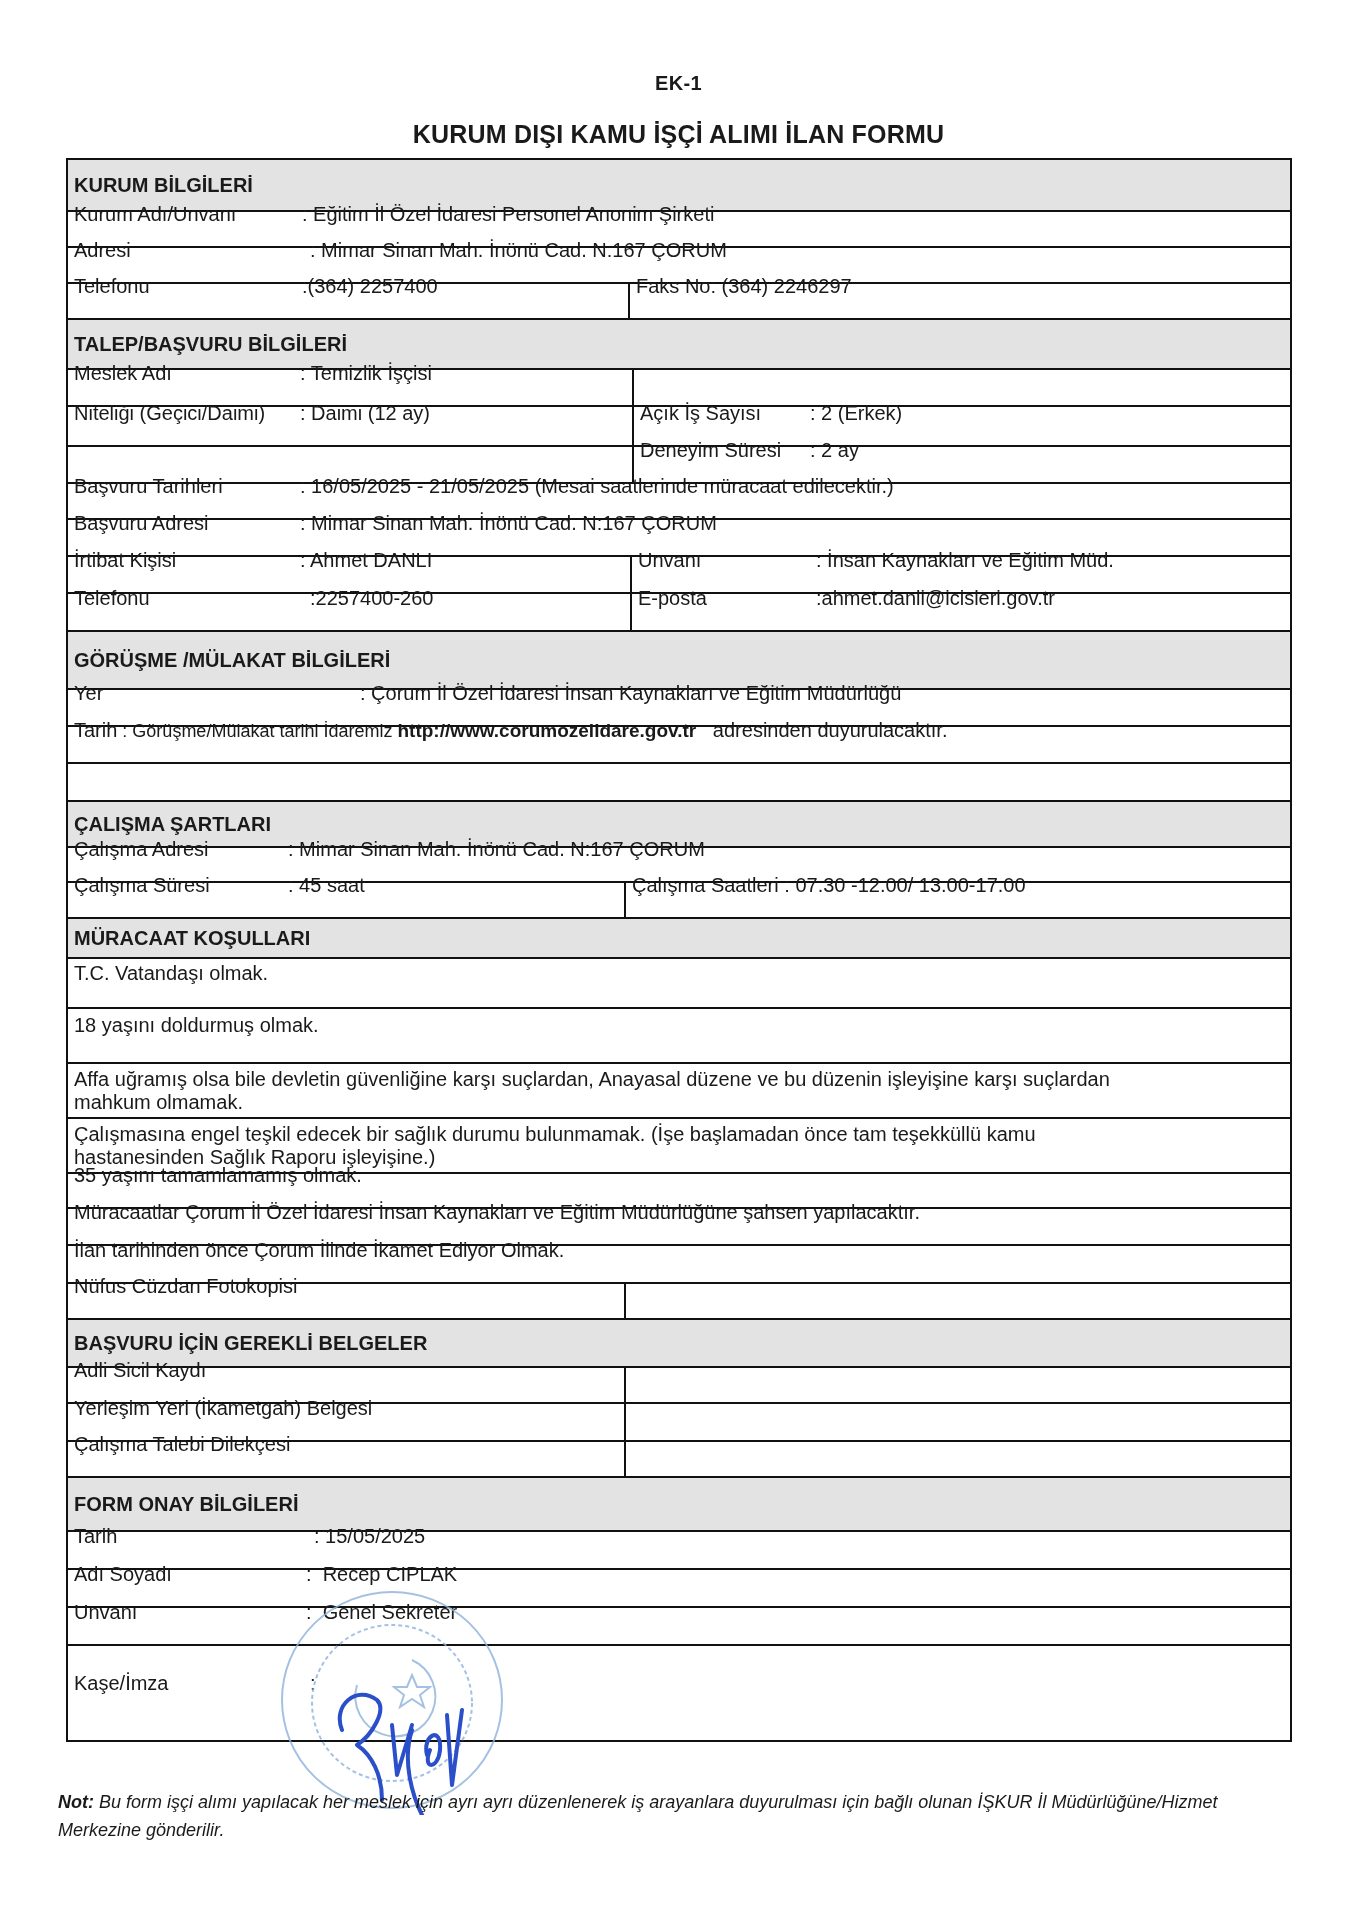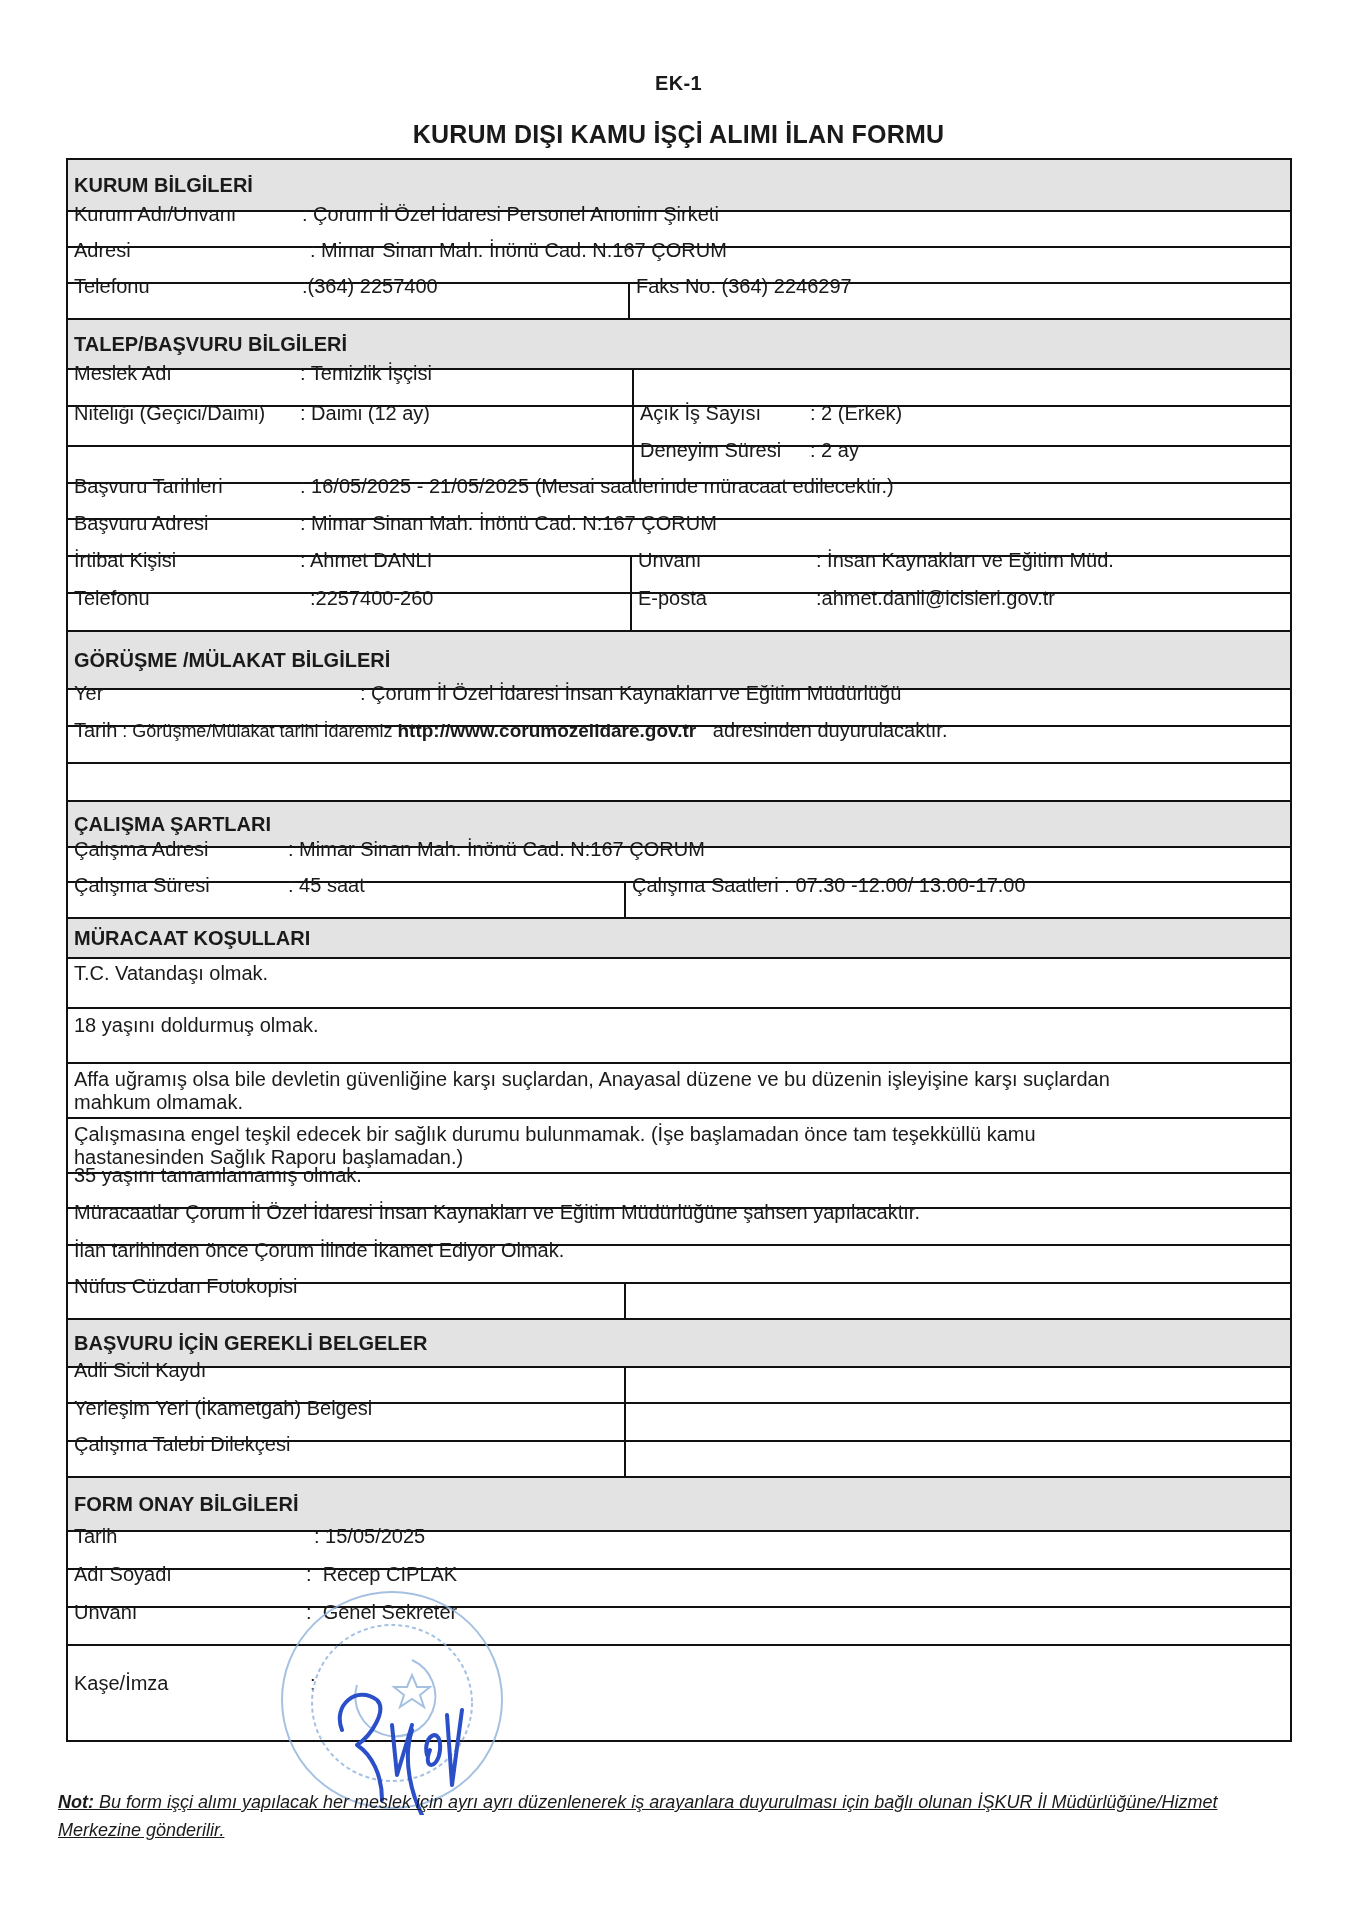--- a/index.html
+++ b/index.html
@@ -14,38 +14,38 @@
   .row { position:relative; display:flex; border-bottom:2px solid #111; box-sizing:border-box;
          font-size:20px; align-items:flex-end; }
   .row:last-child { border-bottom:none; }
   .hdr { background:#e3e3e3; font-weight:bold; font-size:20px; align-items:center; padding-left:6px; }
   .cell { box-sizing:border-box; padding:0 6px 20px 6px; white-space:nowrap; }
   .split { border-left:2px solid #111; align-self:stretch; display:flex; align-items:flex-end; }
   .lbl { flex:0 0 auto; }
   .val { flex:1 1 auto; }
   .ul { }
   .note { position:absolute; left:58px; top:1788px; width:1230px; font-size:18px; font-style:italic;
-          line-height:28px;text-decoration:underline; }
+          line-height:28px; }
   .note b { font-style:italic; }
   .stamp { position:absolute; left:262px; top:1585px; width:250px; height:230px; pointer-events:none; }
 </style>
 </head>
 <body>
 
 <div class="ek">EK-1</div>
 <div class="title">KURUM DIŞI KAMU İŞÇİ ALIMI İLAN FORMU</div>
 
 <div class="form">
 
   <div class="row hdr" style="height:52px">
     <span>KURUM BİLGİLERİ</span>
   </div>
   <div class="row" style="height:36px">
     <span class="cell lbl" style="width:228px">Kurum Adı/Unvanı</span>
-    <span class="cell val">: Çorum İl Özel İdaresi Personel Anonim Şirketi</span>
+    <span class="cell val">: Eğitim İl Özel İdaresi Personel Anonim Şirketi</span>
   </div>
   <div class="row" style="height:36px">
     <span class="cell lbl" style="width:236px">Adresi</span>
     <span class="cell val">: Mimar Sinan Mah. İnönü Cad. N:167 ÇORUM</span>
   </div>
   <div class="row" style="height:36px">
     <span class="cell lbl" style="width:228px">Telefonu</span>
     <span class="cell" style="width:332px">:(364) 2257400</span>
     <span class="cell split val">Faks No: (364) 2246297</span>
   </div>
@@ -131,21 +131,21 @@
   </div>
   <div class="row" style="height:55px;align-items:center">
     <span class="cell">18 yaşını doldurmuş olmak.</span>
   </div>
   <div class="row" style="height:55px;flex-direction:column;align-items:flex-start;justify-content:center">
     <span class="cell" style="padding-bottom:0">Affa uğramış olsa bile devletin güvenliğine karşı suçlardan, Anayasal düzene ve bu düzenin işleyişine karşı suçlardan</span>
     <span class="cell ul" style="padding-bottom:0">mahkum olmamak.</span>
   </div>
   <div class="row" style="height:55px;flex-direction:column;align-items:flex-start;justify-content:center">
     <span class="cell" style="padding-bottom:0">Çalışmasına engel teşkil edecek bir sağlık durumu bulunmamak. (İşe başlamadan önce tam teşekküllü kamu</span>
-    <span class="cell ul" style="padding-bottom:0">hastanesinden Sağlık Raporu başlamadan.)</span>
+    <span class="cell ul" style="padding-bottom:0">hastanesinden Sağlık Raporu işleyişine.)</span>
   </div>
   <div class="row" style="height:35px">
     <span class="cell">35 yaşını tamamlamamış olmak.</span>
   </div>
   <div class="row" style="height:37px">
     <span class="cell">Müracaatlar Çorum İl Özel İdaresi  İnsan Kaynakları ve Eğitim Müdürlüğüne şahsen yapılacaktır.</span>
   </div>
   <div class="row" style="height:38px">
     <span class="cell">İlan tarihinden önce Çorum İlinde İkamet Ediyor Olmak.</span>
   </div>

